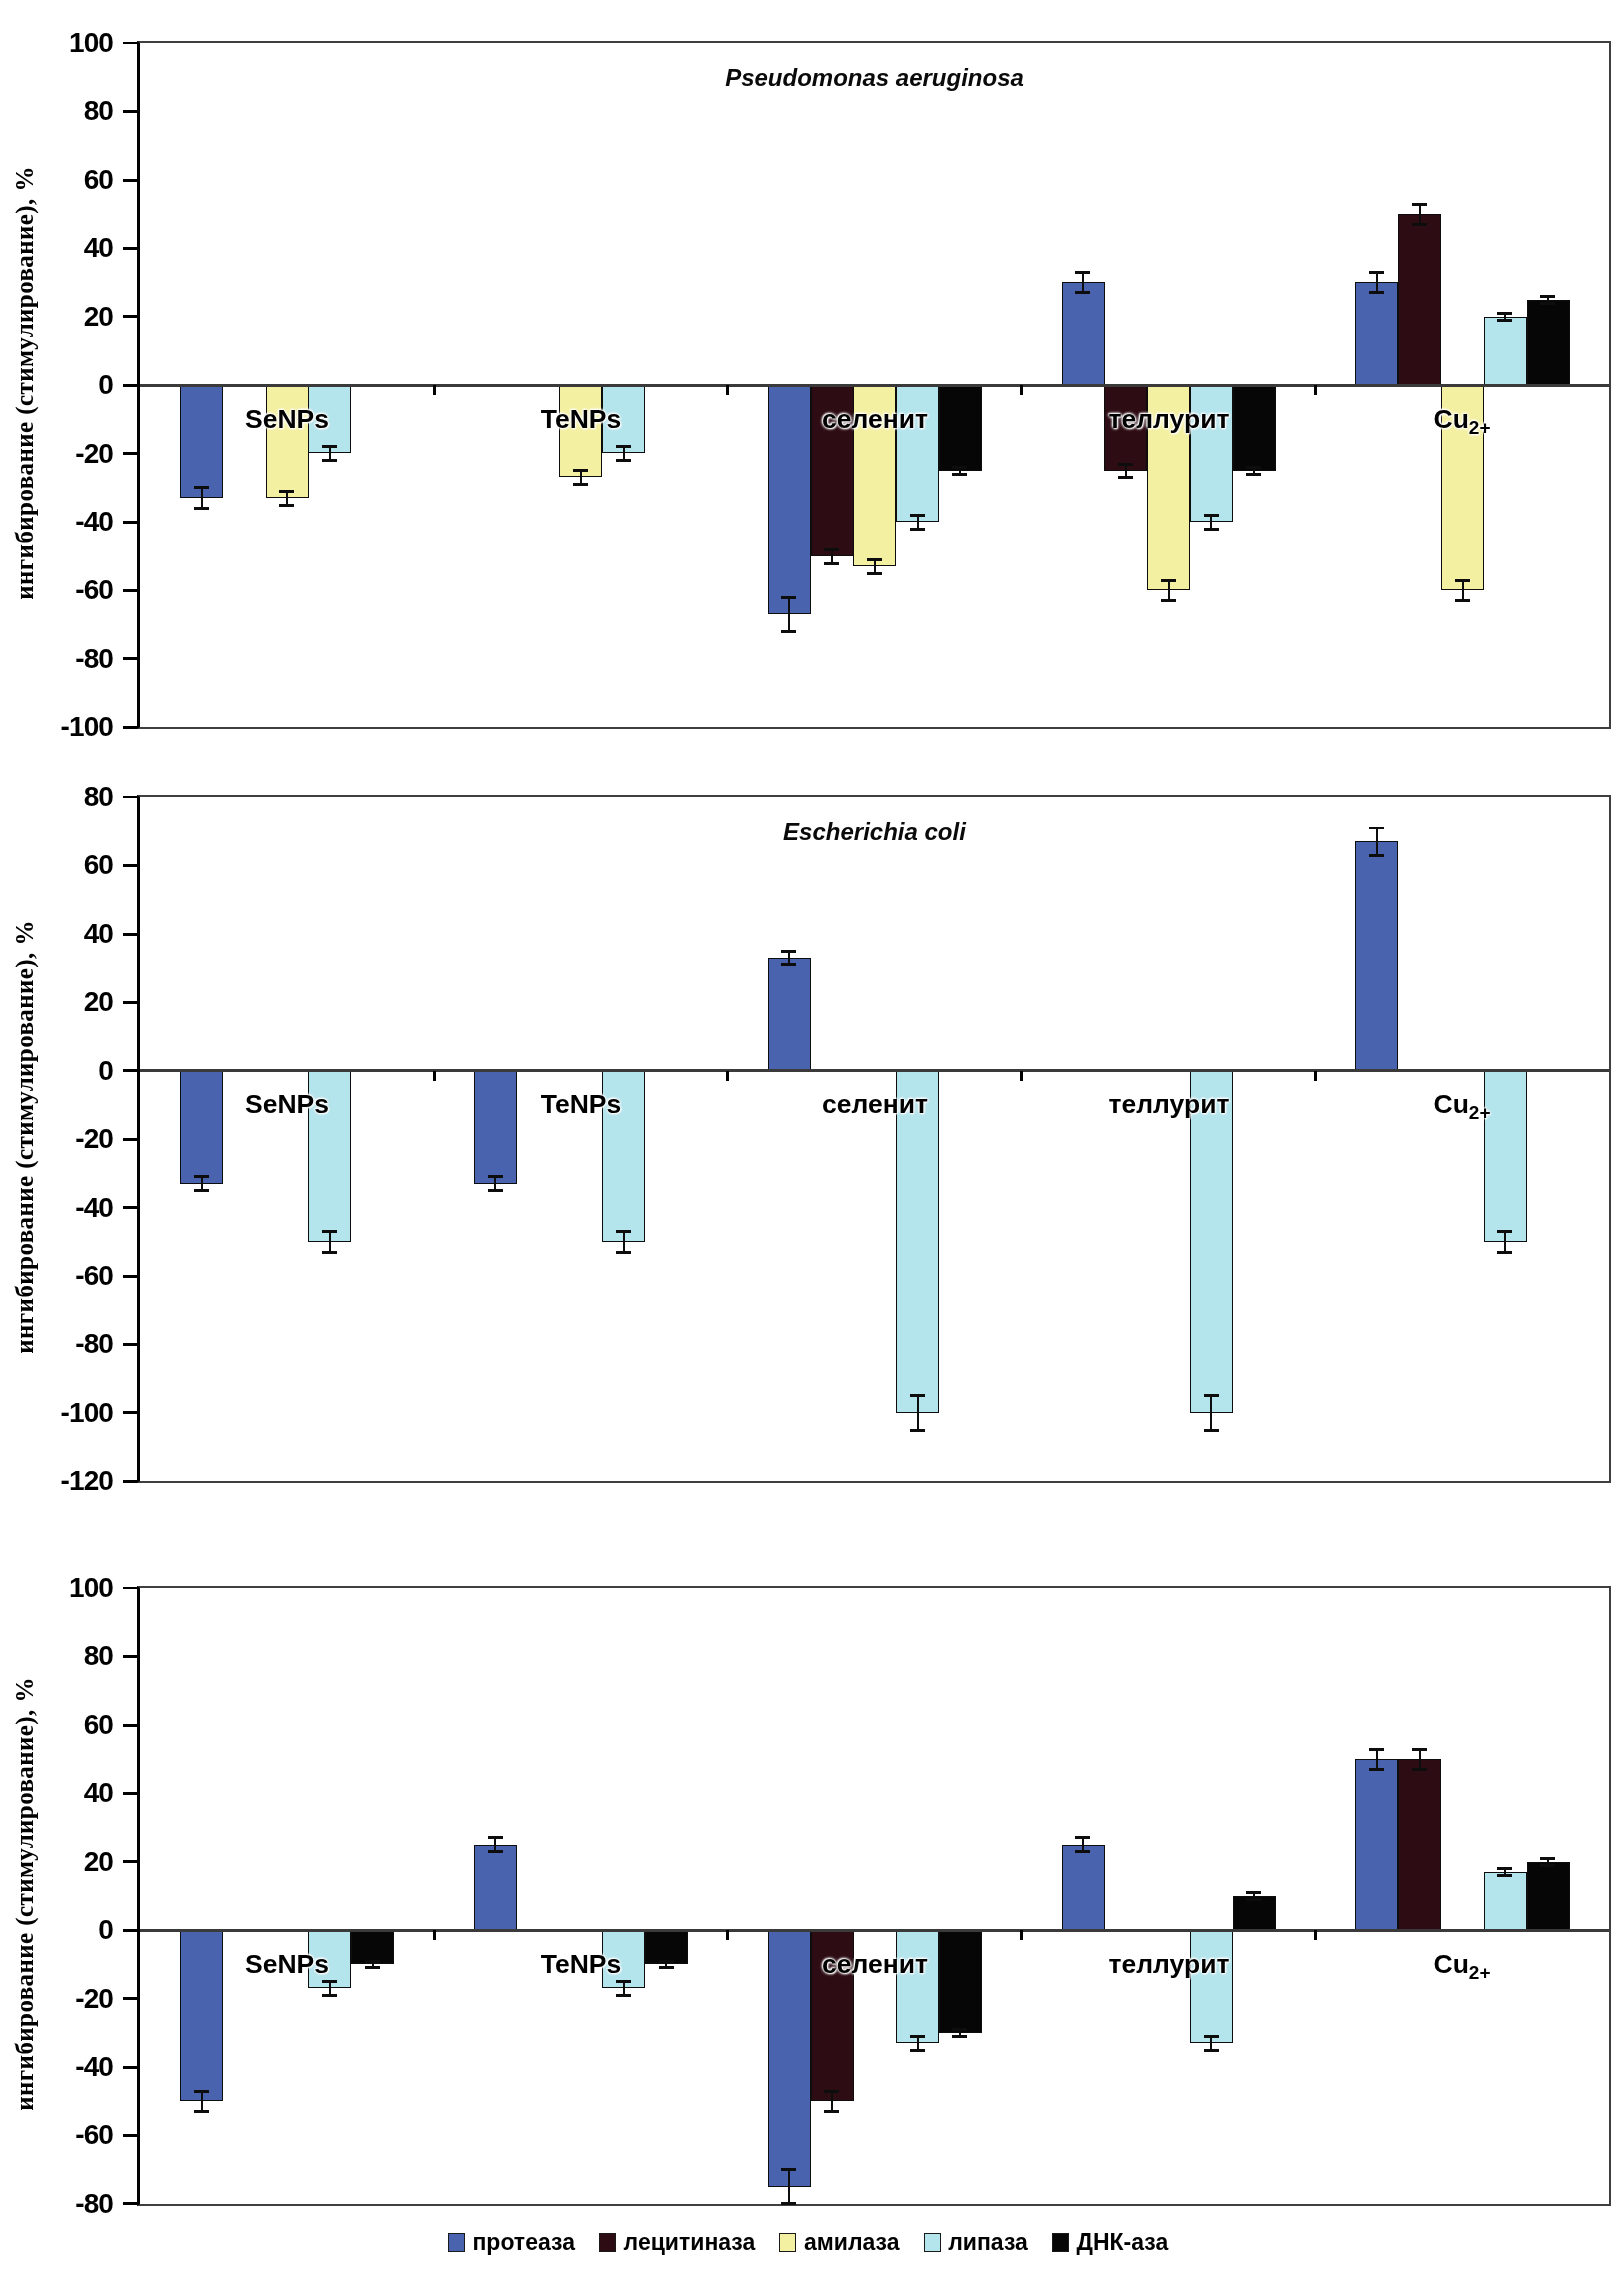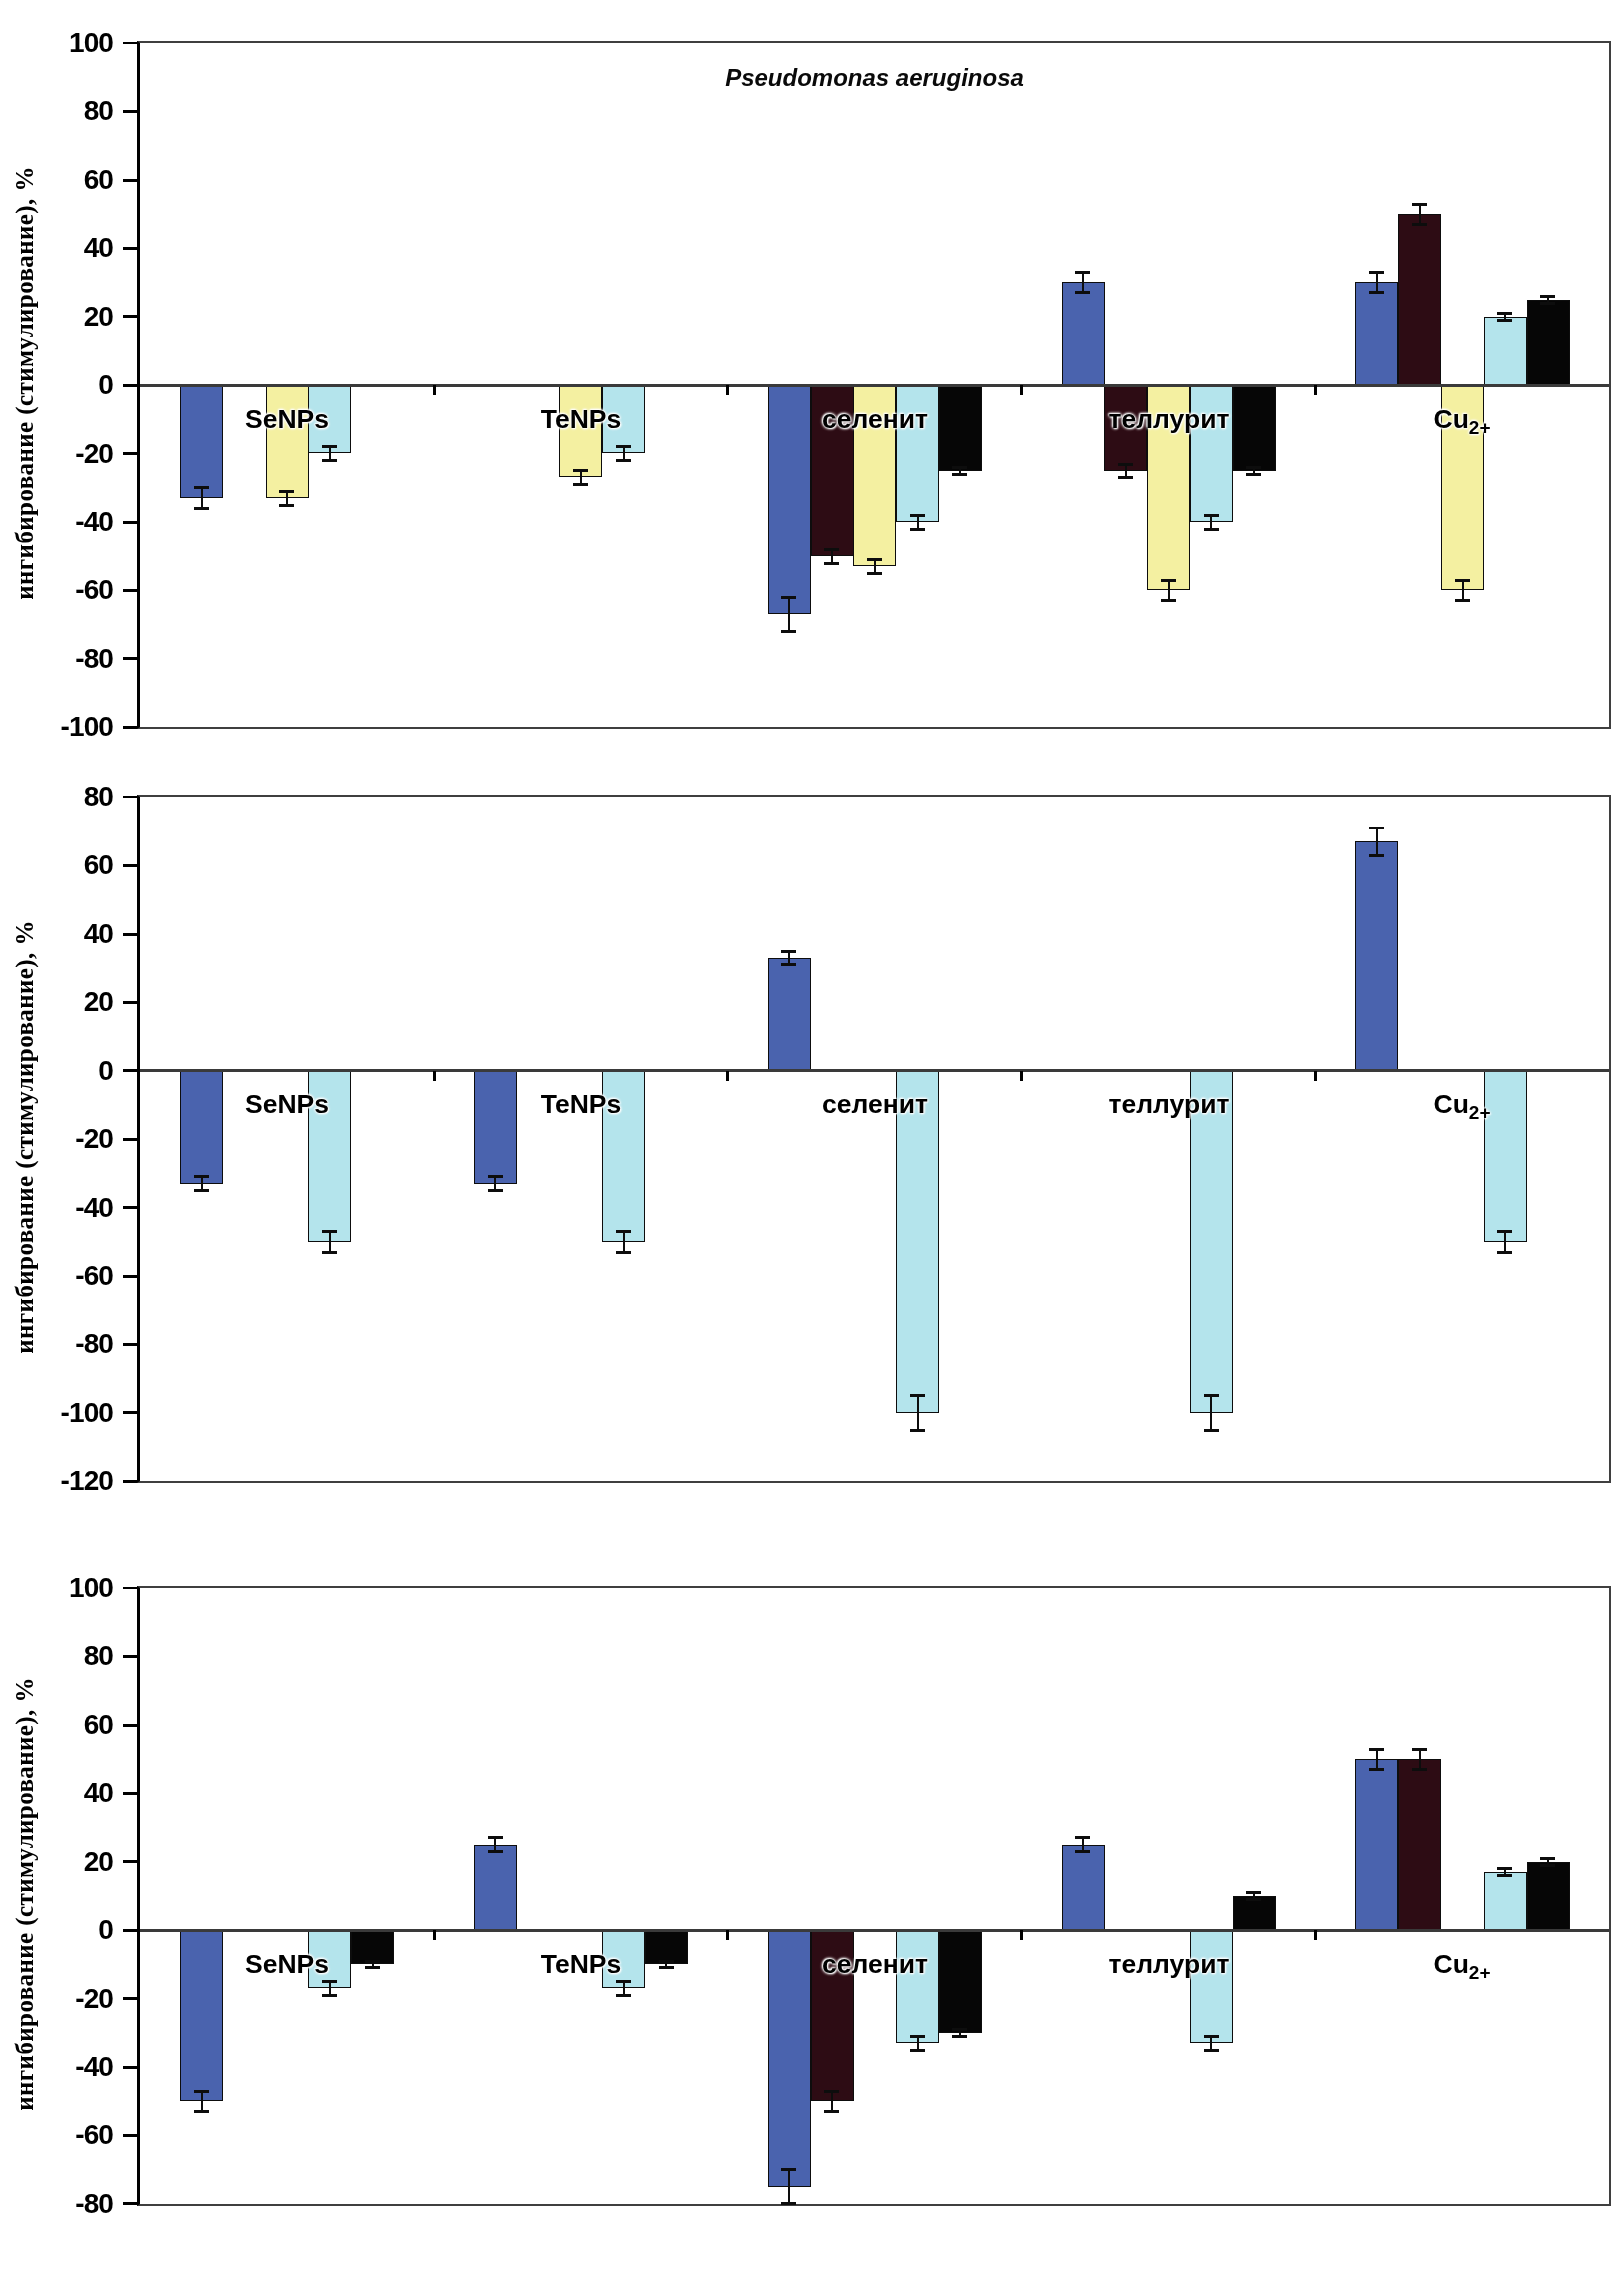--- a/index.html
+++ b/index.html
@@ -156,20 +156,21 @@
         <div class="catlabel" style="left: 882px; width: 294px; top: 361px;">теллурит</div>
         <div class="catlabel" style="left: 1175px; width: 294px; top: 361px;">Cu<sub>2+</sub></div>
       </div>
   </section>
 
   <section class="panel" id="panel-1" style="top: 795px; height: 684px;">
     <div class="ycol">
       <span class="ylabel">ингибирование (стимулирование),  %</span>
     </div>
     <div class="plot" style="left: 137px; width: 1469px; height: 684px;">
+        <div class="title">Escherichia coli</div>
         <div class="ytick" style="top: -1.3px;"></div>
         <div class="yticklabel" style="top: -18px;">80</div>
         <div class="ytick" style="top: 67px;"></div>
         <div class="yticklabel" style="top: 50px;">60</div>
         <div class="ytick" style="top: 136px;"></div>
         <div class="yticklabel" style="top: 119px;">40</div>
         <div class="ytick" style="top: 204px;"></div>
         <div class="yticklabel" style="top: 187px;">20</div>
         <div class="ytick" style="top: 272px;"></div>
         <div class="yticklabel" style="top: 256px;">0</div>
@@ -333,15 +334,37 @@
         <div class="errcap" style="left: 1400px; top: 269px;"></div>
         <div class="errcap" style="left: 1400px; top: 276px;"></div>
         <div class="catlabel" style="left: 0px; width: 294px; top: 361px;">SeNPs</div>
         <div class="catlabel" style="left: 294px; width: 294px; top: 361px;">TeNPs</div>
         <div class="catlabel" style="left: 588px; width: 294px; top: 361px;">селенит</div>
         <div class="catlabel" style="left: 882px; width: 294px; top: 361px;">теллурит</div>
         <div class="catlabel" style="left: 1175px; width: 294px; top: 361px;">Cu<sub>2+</sub></div>
       </div>
   </section>
 
+  <div class="legend" id="legend">
+      <div class="legend-item">
+        <span class="swatch" style="background: rgb(74, 99, 174);"></span>
+        <span class="legend-label">протеаза</span>
+      </div>
+      <div class="legend-item">
+        <span class="swatch" style="background: rgb(45, 12, 20);"></span>
+        <span class="legend-label">лецитиназа</span>
+      </div>
+      <div class="legend-item">
+        <span class="swatch" style="background: rgb(244, 240, 161);"></span>
+        <span class="legend-label">амилаза</span>
+      </div>
+      <div class="legend-item">
+        <span class="swatch" style="background: rgb(180, 228, 236);"></span>
+        <span class="legend-label">липаза</span>
+      </div>
+      <div class="legend-item">
+        <span class="swatch" style="background: rgb(6, 6, 6);"></span>
+        <span class="legend-label">ДНК-аза</span>
+      </div>
+    </div>
 
 </div>
 
 
 </body></html>

